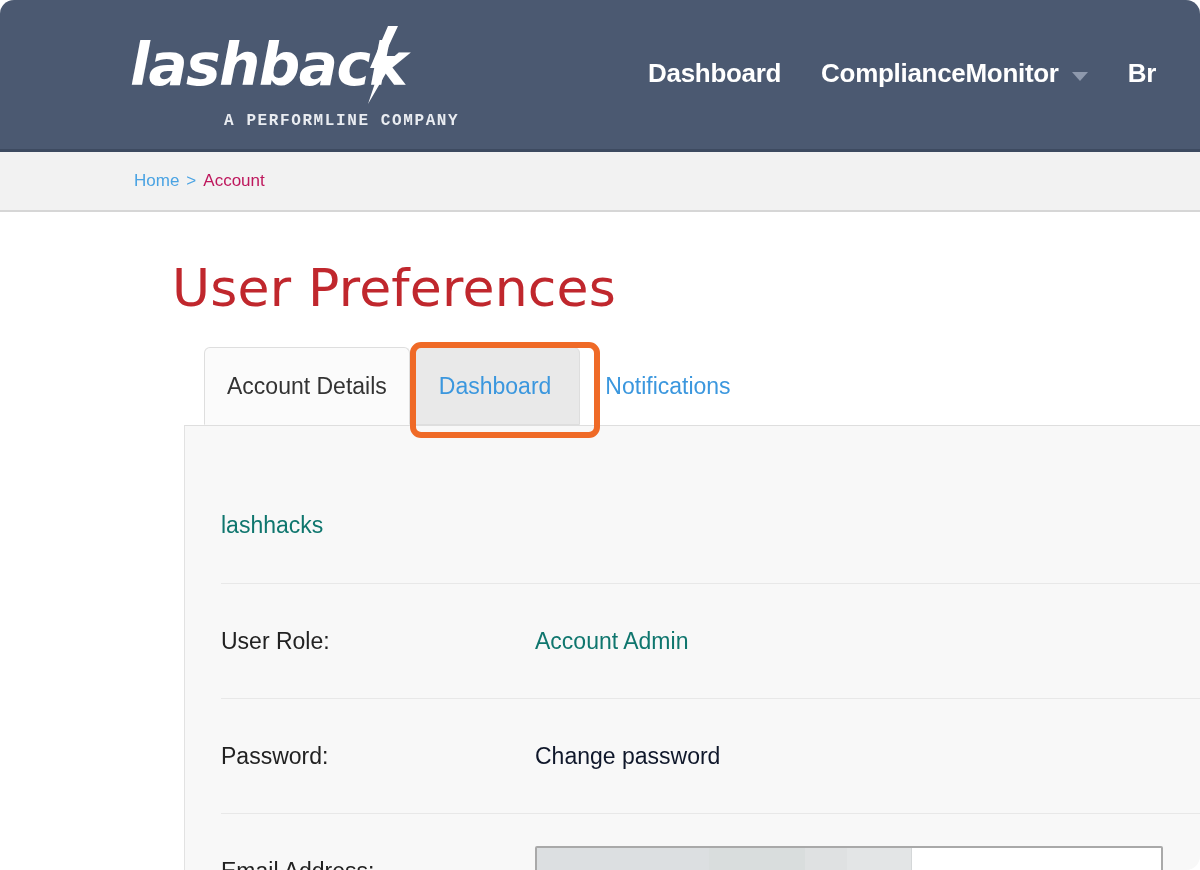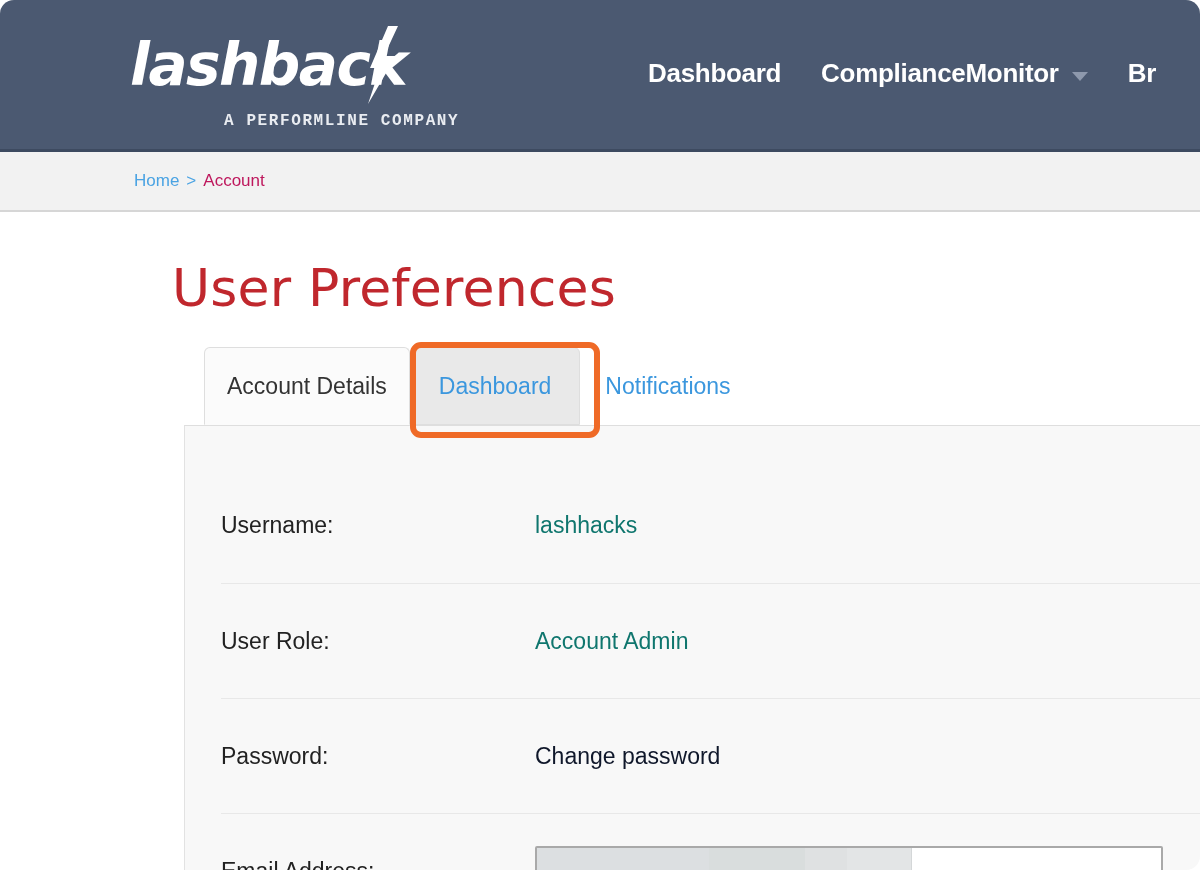--- a/index.html
+++ b/index.html
@@ -351,21 +351,20 @@
       </div>
       <div class="tab plain">
         <span>Notifications</span>
       </div>
     </div>
 
     <div class="tab-panel">
       <div class="panel-inner">
 
         <div class="form-row row-1">
-          <div class="row-label">Username:</div>
           <div class="row-value">lashhacks</div>
         </div>
 
         <div class="form-row row-2">
           <div class="row-label">User Role:</div>
           <div class="row-value">Account Admin</div>
         </div>
 
         <div class="form-row row-3">
           <div class="row-label">Password:</div>

